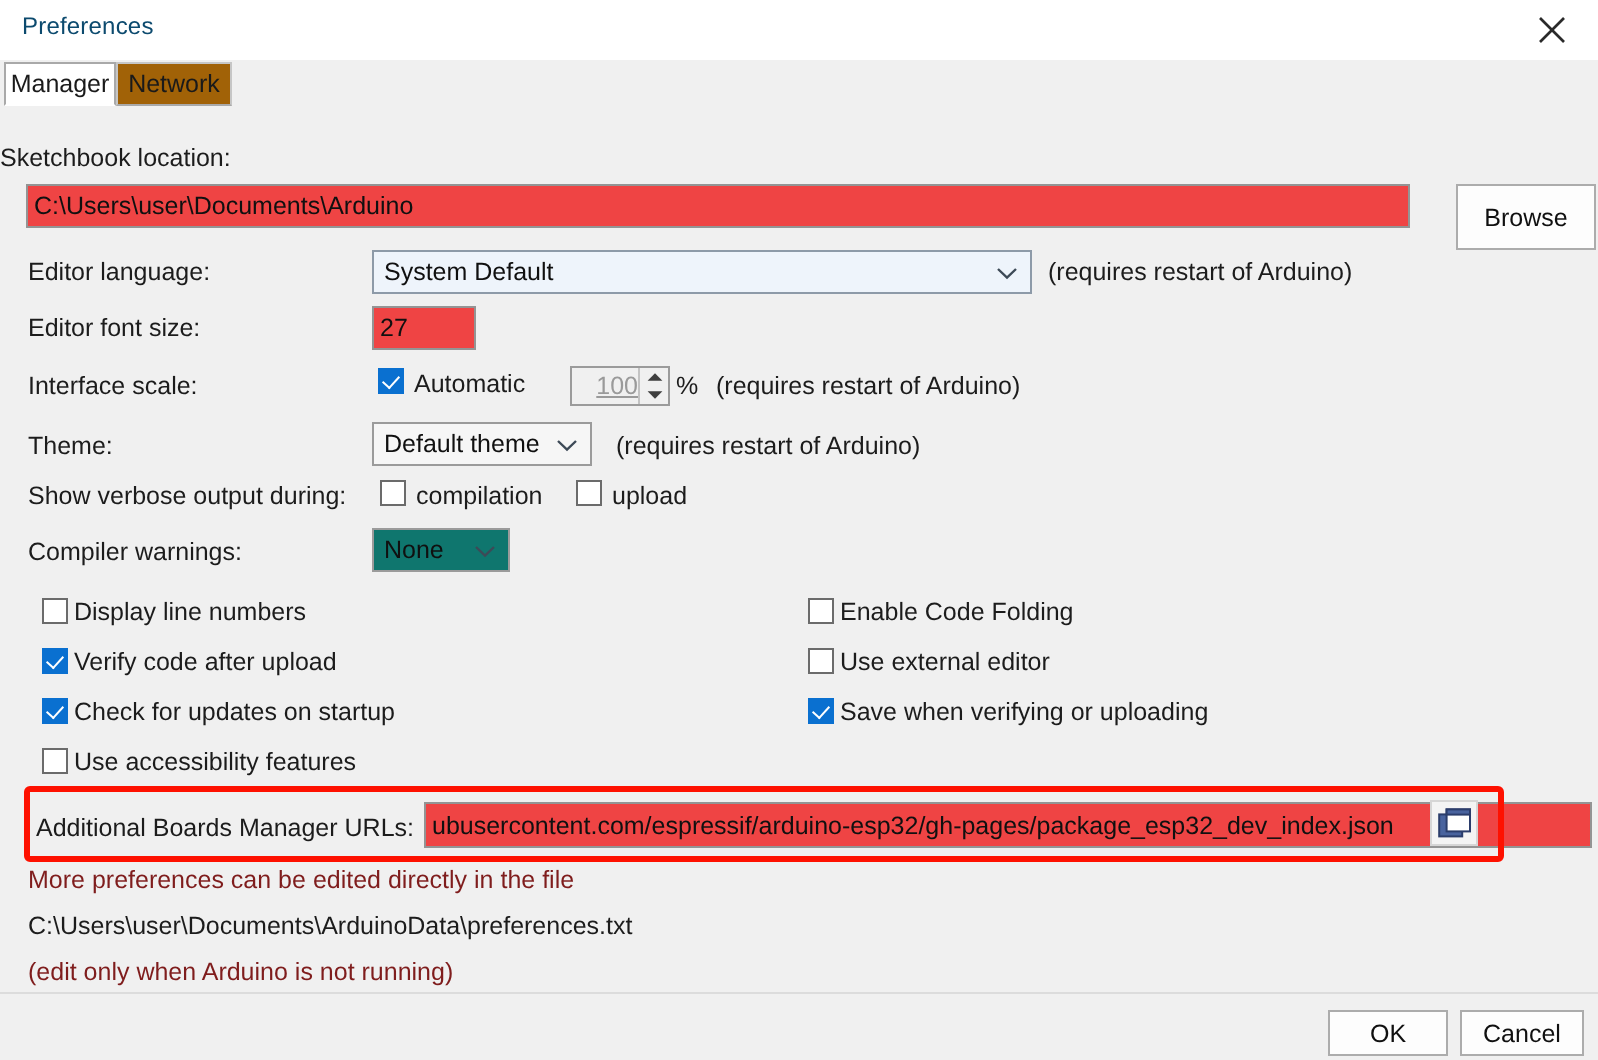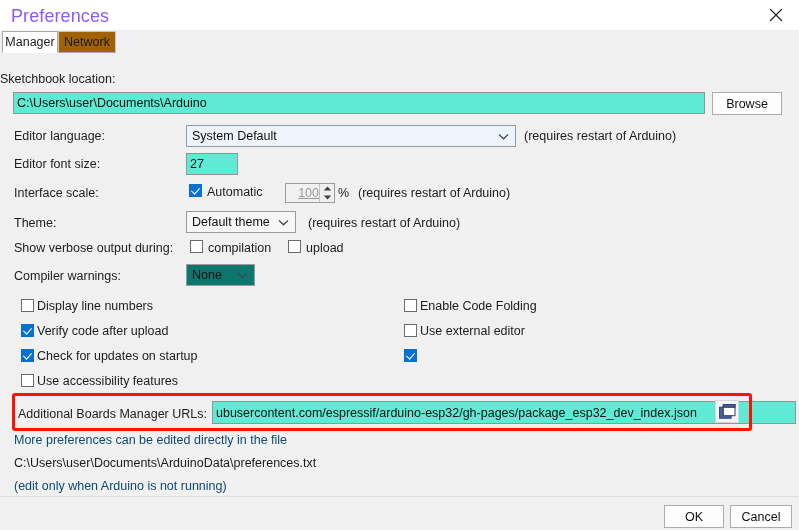--- a/index.html
+++ b/index.html
@@ -20,22 +20,22 @@
   
   #titlebar {
     position: absolute;
     left: 0; top: 0;
     width: 799px; height: 30px;
     background: #ffffff;
   }
   #title-text {
     position: absolute;
     left: 11px; top: 6px;
-    font-size: 18px;
-    color: #8b5cf6;
+    font-size: 12px;
+    color: #0c4a6e;
     letter-spacing: .1px;
   }
   #close-btn {
     position: absolute;
     right: 0; top: 0;
     width: 46px; height: 30px;
     display: flex; align-items: center; justify-content: center;
     cursor: pointer;
   }
   #close-btn svg { display:block; }
@@ -80,27 +80,27 @@
     width: 799px; height: 443px;
     background: #f0f0f0;
   }
 
   .lbl {
     position: absolute;
     font-size: 12.5px;
     color: #1c1c1c;
     white-space: nowrap;
   }
-  .muted { color: #0c4a6e; }
+  .muted { color: #7f1d1d; }
 
   input.txt {
     position: absolute;
     box-sizing: border-box;
     height: 22px;
-    background: #5eead4;
+    background: #ef4444;
     border: 1px solid #949494;
     font-family: "Liberation Sans", sans-serif;
     font-size: 12.5px;
     color: #101010;
     padding: 0 3px;
     outline: none;
   }
 
   
   .combo {
@@ -240,21 +240,21 @@
   </div>
   <div class="tab inactive" id="tab-network">
     <span>Network</span>
   </div>
 </div>
 
 <div id="panel">
 
   <div class="lbl" style="left:0; top:19px;">Sketchbook location:</div>
   <input class="txt" id="sketchbook-input" style="left: 13px; top: 39px; width: 692px;" value="C:\Users\user\Documents\Arduino">
-  <div class="btn" style="left:712px; top:39px; width:70px; height:23px;">
+  <div class="btn" style="left:728px; top:39px; width:70px; height:33px;">
     <span>Browse</span>
   </div>
 
   <div class="lbl" style="left:14px; top:76px;">Editor language:</div>
   <div class="combo" style="left:186px; top:72px; width:330px;">
     <span class="cval">System Default</span>
     <span class="carrow">
       <svg width="11" height="7" viewBox="0 0 11 7">
           <polyline points="1,1.5 5.5,5.8 10,1.5" fill="none" stroke="#3d4a57" stroke-width="1.2"></polyline>
         </svg>
@@ -325,20 +325,21 @@
   <div class="cb" style="left:21px; top:321px;"></div>
   <div class="lbl" style="left:37px; top:321px;">Use accessibility features</div>
 
   <div class="cb" style="left:404px; top:246px;"></div>
   <div class="lbl" style="left:420px; top:246px;">Enable Code Folding</div>
 
   <div class="cb" style="left:404px; top:271px;"></div>
   <div class="lbl" style="left:420px; top:271px;">Use external editor</div>
 
   <div class="cb checked" style="left:404px; top:296px;"></div>
+  <div class="lbl" style="left:420px; top:296px;">Save when verifying or uploading</div>
 
   <div class="lbl" style="left:18px; top:354px;">Additional Boards Manager URLs:</div>
   <input class="txt" id="boards-urls-input" style="left: 212px; top: 348px; width: 584px; height: 23px;" value="ubusercontent.com/espressif/arduino-esp32/gh-pages/package_esp32_dev_index.json">
 
   <div class="lbl muted" style="left:14px; top:380px;">More preferences can be edited directly in the file</div>
   <div class="lbl" style="left:14px; top:403px;">C:\Users\user\Documents\ArduinoData\preferences.txt</div>
   <div class="lbl muted" style="left:14px; top:426px;">(edit only when Arduino is not running)</div>
 </div>
 
 <div id="urls-icon-btn">

